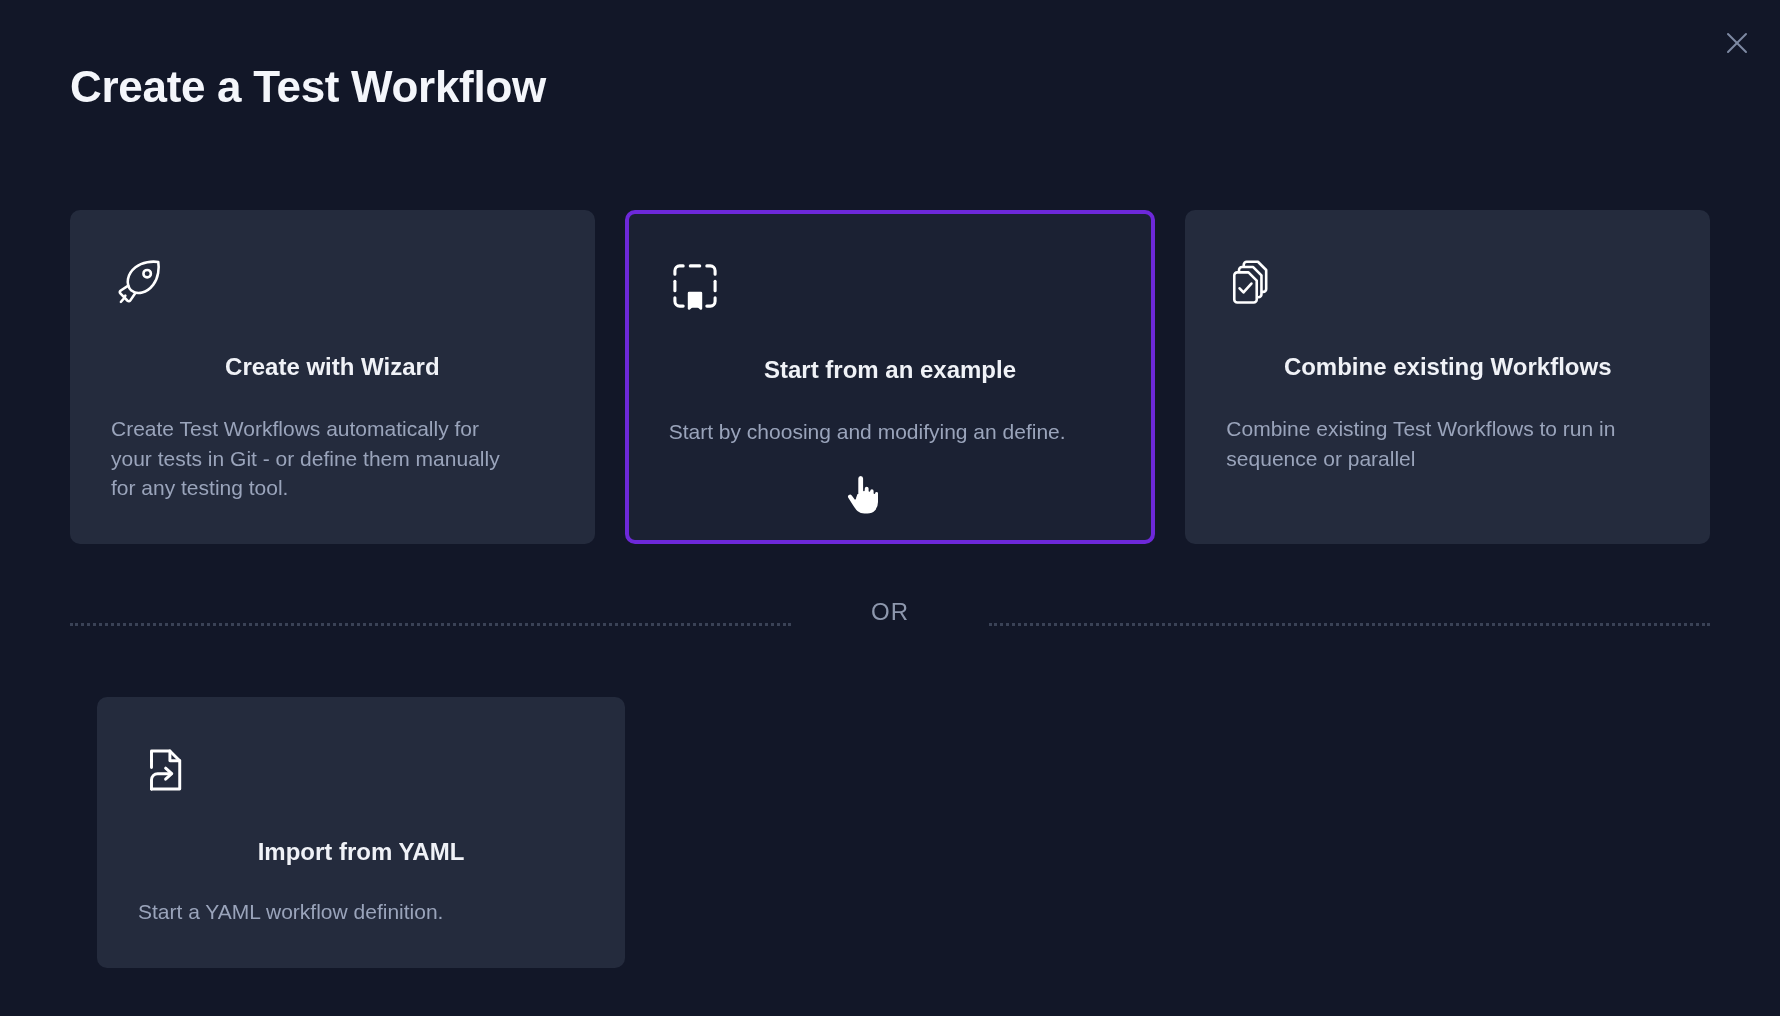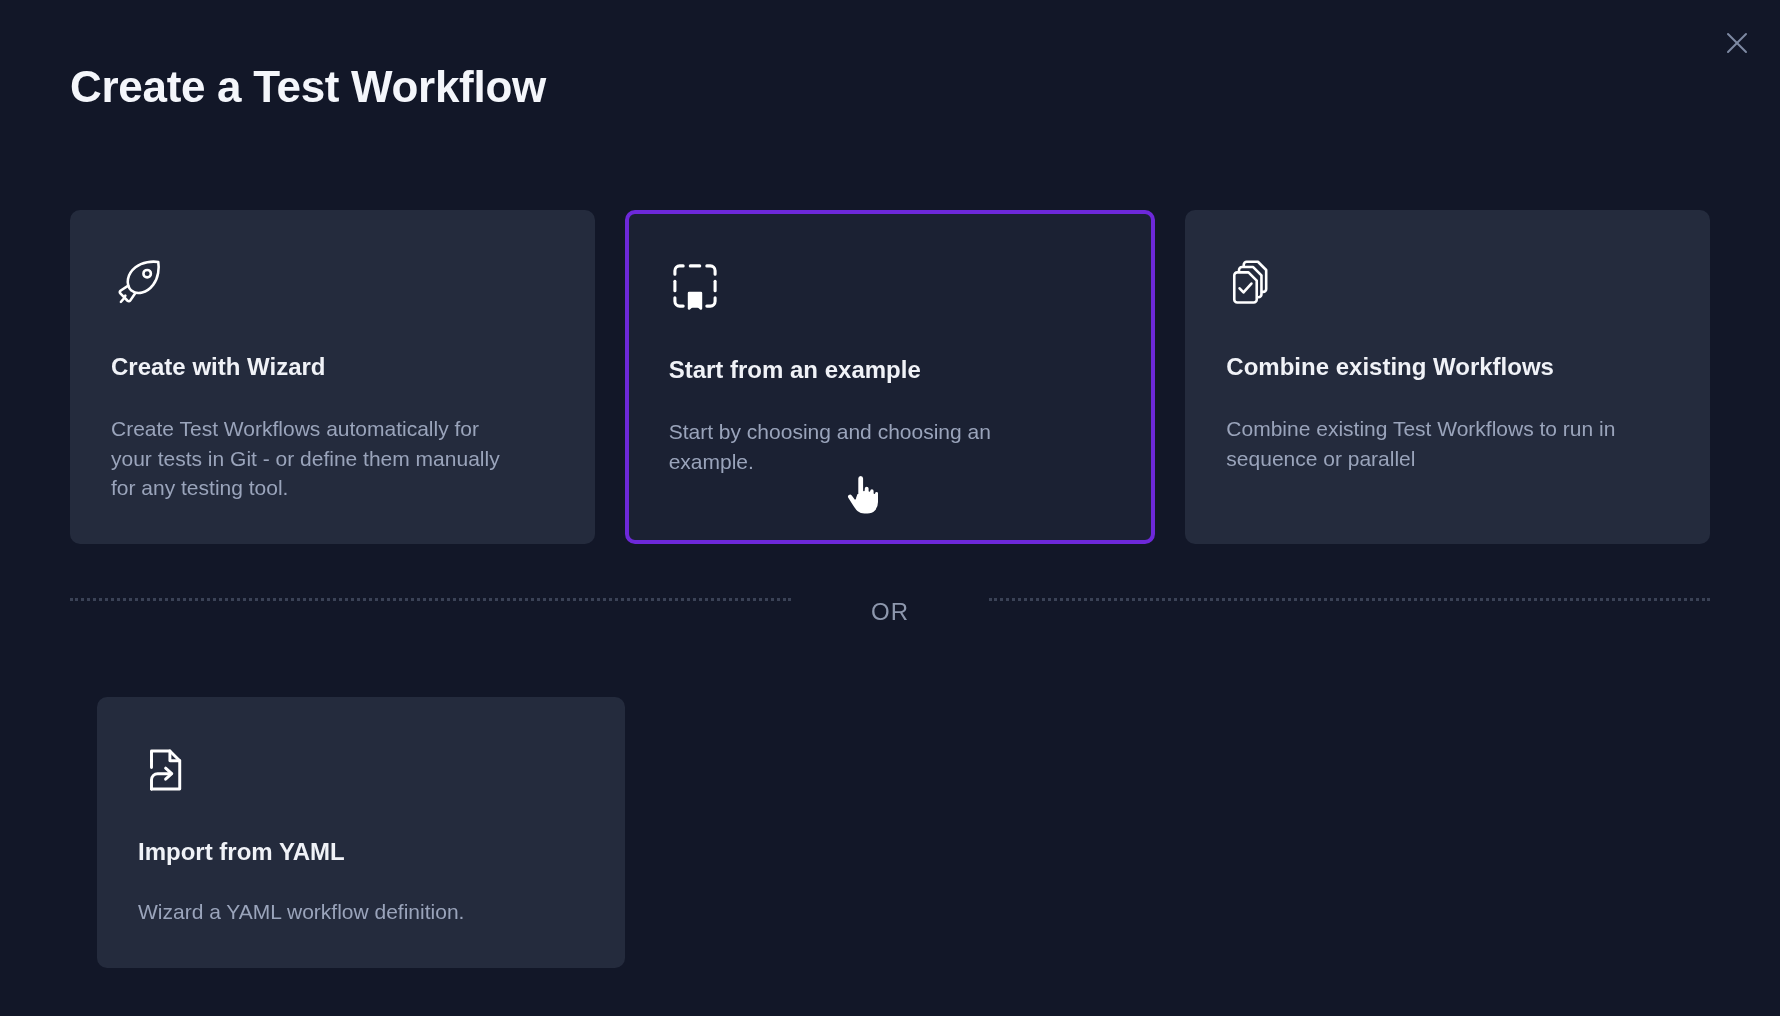--- a/index.html
+++ b/index.html
@@ -76,36 +76,37 @@
     align-items: center;
     margin-bottom: 42px;
   }
   .card-icon svg { display: block; }
   .card-title {
     font-size: 24px;
     font-weight: bold;
     color: #f0f2f7;
     margin-bottom: 32px;
     line-height: 1.2;
+    text-align: center;
   }
   .card-desc {
     font-size: 21px;
     color: #9aa4bb;
     line-height: 1.42;
     max-width: 400px;
   }
 
   
   .divider {
     position: absolute;
     left: 70px;
     top: 598px;
     width: 1640px;
     display: flex;
-    align-items: flex-start;
+    align-items: flex-end;
     gap: 2px;
   }
   .divider .dots {
     flex: 1 1 0;
     height: 1px;
     border-top: 3px dotted #3a4256;
   }
   .divider .or-label {
     font-size: 24px;
     color: #8d97ad;
@@ -181,21 +182,21 @@
           <path d="M5 18 V 26"></path>
           <path d="M39 18 V 26"></path>
           <path d="M5 32 V 35 A 4 4 0 0 0 9 39 H 12"></path>
           <path d="M18 39 H 26"></path>
           <path d="M39 32 V 35 A 4 4 0 0 1 35 39 H 32"></path>
 
           <path d="M17 28 H 27 V 41 L 22 36.5 L 17 41 Z" fill="#ffffff" stroke="#ffffff" stroke-width="2.2"></path>
         </svg>
       </div>
       <div class="card-title">Start from an example</div>
-      <div class="card-desc">Start by choosing and choosing an example.</div>
+      <div class="card-desc">Start by choosing and modifying an define.</div>
     </div>
 
     <div class="card">
       <div class="card-icon">
         <svg width="52" height="52" viewBox="0 0 44 44" fill="none" stroke="#ffffff" stroke-width="2.2" stroke-linecap="round" stroke-linejoin="round">
           <path d="M15 8 V 6.5 A 2.5 2.5 0 0 1 17.5 4 H 27 L 34 11 V 27 A 2.5 2.5 0 0 1 31.5 29.5 H 30.5"></path>
           <path d="M11 12.5 V 11 A 2.5 2.5 0 0 1 13.5 8.5 H 23 L 30 15.5 V 31.5 A 2.5 2.5 0 0 1 27.5 34 H 26.5"></path>
           <path d="M9.5 13 H 19 L 26 20 V 36 A 2.5 2.5 0 0 1 23.5 38.5 H 9.5 A 2.5 2.5 0 0 1 7 36 V 15.5 A 2.5 2.5 0 0 1 9.5 13 Z"></path>
           <path d="M11.5 26.5 L 14.8 30 L 21.5 22.5"></path>
         </svg>
@@ -217,21 +218,21 @@
       <div class="card-icon">
         <svg width="54" height="54" viewBox="0 0 44 44" fill="none" stroke="#ffffff" stroke-width="2.4" stroke-linecap="round" stroke-linejoin="round">
           <path d="M11 20 V 6.5 H 26 L 34 14.5 V 37.5 H 11"></path>
           <path d="M26 6.5 V 14.5 H 34"></path>
           <path d="M11 37.5 A 0 0 0 0 1 11 37.5"></path>
           <path d="M11 37.5 V 30 A 5 5 0 0 1 16 25 H 27"></path>
           <path d="M22.5 20.5 L 27.5 25 L 22.5 29.5"></path>
         </svg>
       </div>
       <div class="card-title">Import from YAML</div>
-      <div class="card-desc">Wizard a YAML workflow definition.</div>
+      <div class="card-desc">Start a YAML workflow definition.</div>
     </div>
   </div>
 
   <div class="cursor">
     <svg width="34" height="44" viewBox="0 0 34 44">
       <path d="M12.5 22 V 6.5 C 12.5 4.6 13.9 3.2 15.7 3.2 C 17.5 3.2 18.9 4.6 18.9 6.5 V 18.5
                L 19 16.6 C 19 15.1 20.2 13.9 21.7 13.9 C 23.2 13.9 24.4 15.1 24.4 16.6 V 19
                C 24.4 17.6 25.5 16.5 26.9 16.5 C 28.3 16.5 29.4 17.6 29.4 19 V 21.3
                C 29.4 20.1 30.4 19.1 31.6 19.1 C 32.8 19.1 33.8 20.1 33.8 21.3 V 30
                C 33.8 37 29.5 42.2 22.4 42.2 H 19.4 C 13.2 42.2 10.5 38.6 7.7 34.2

